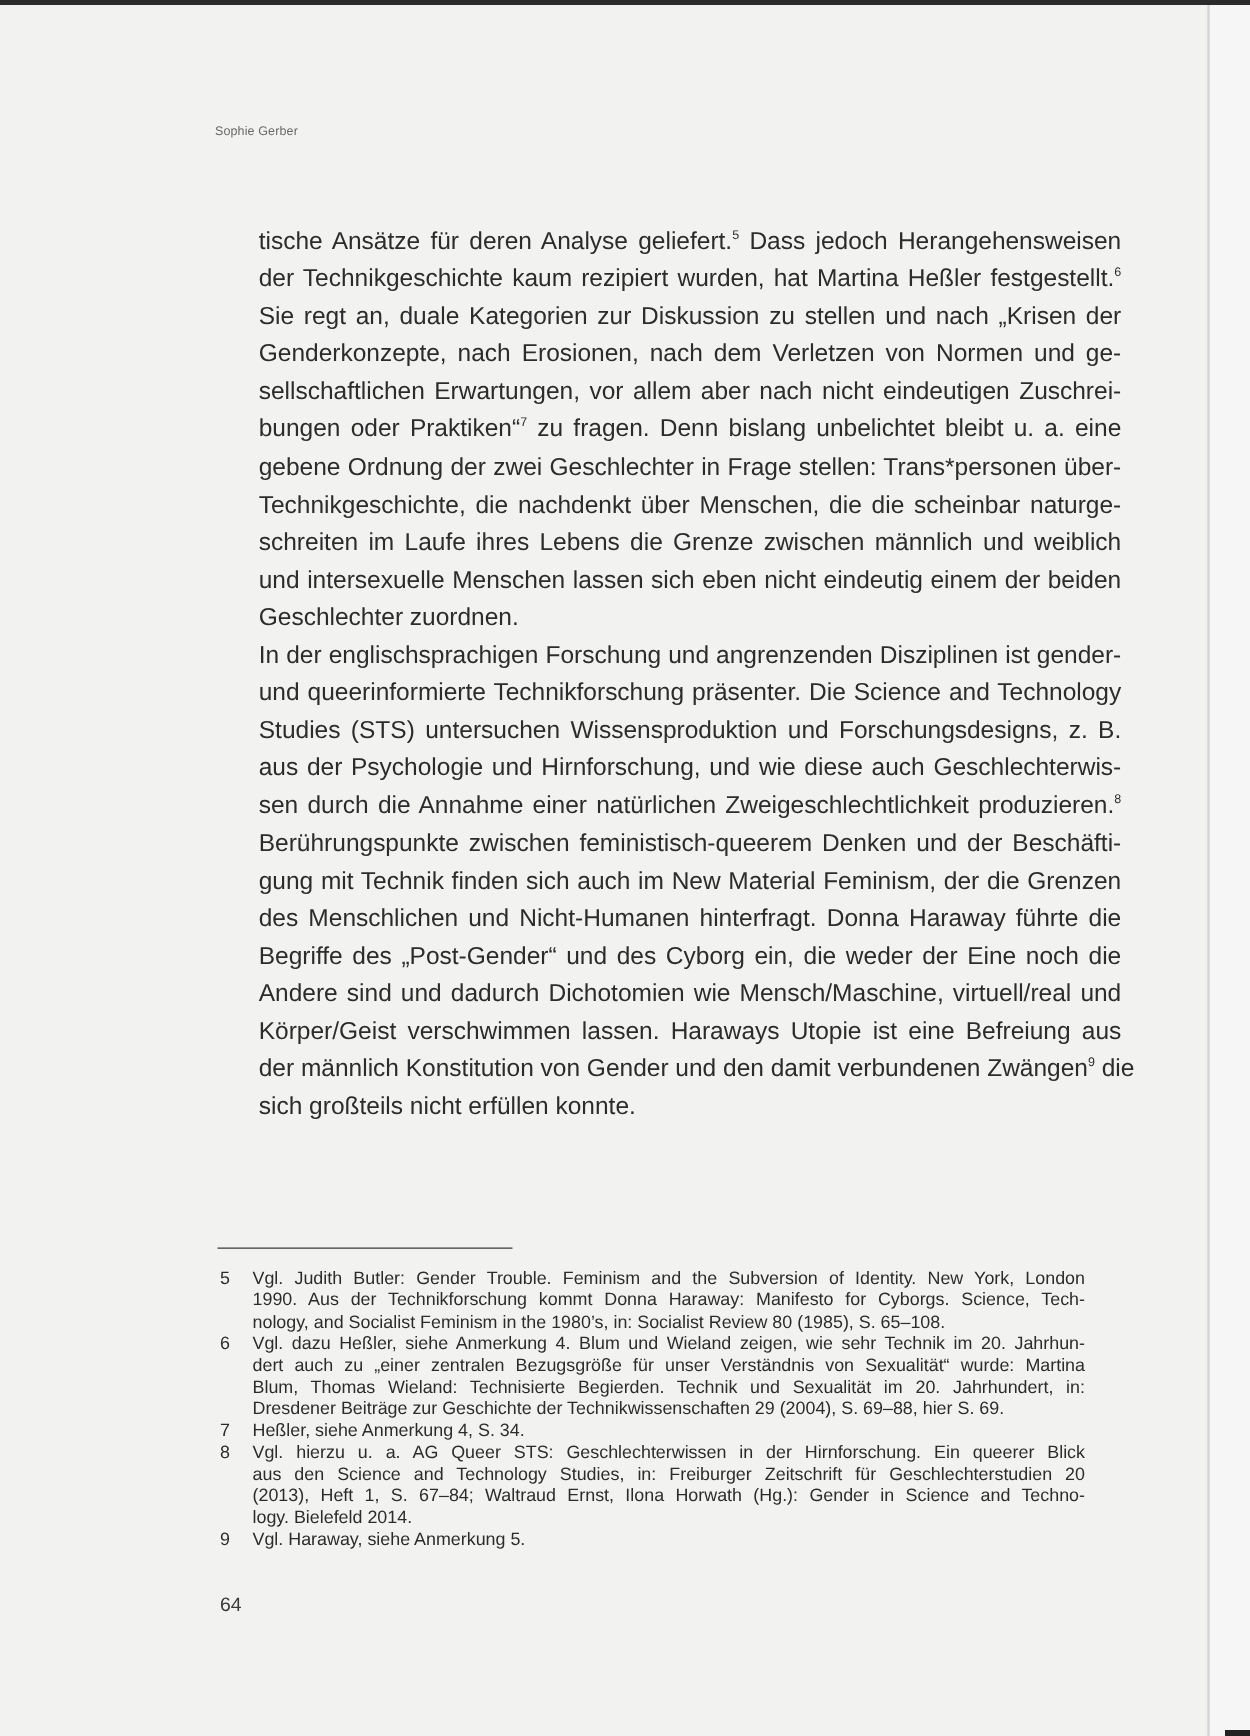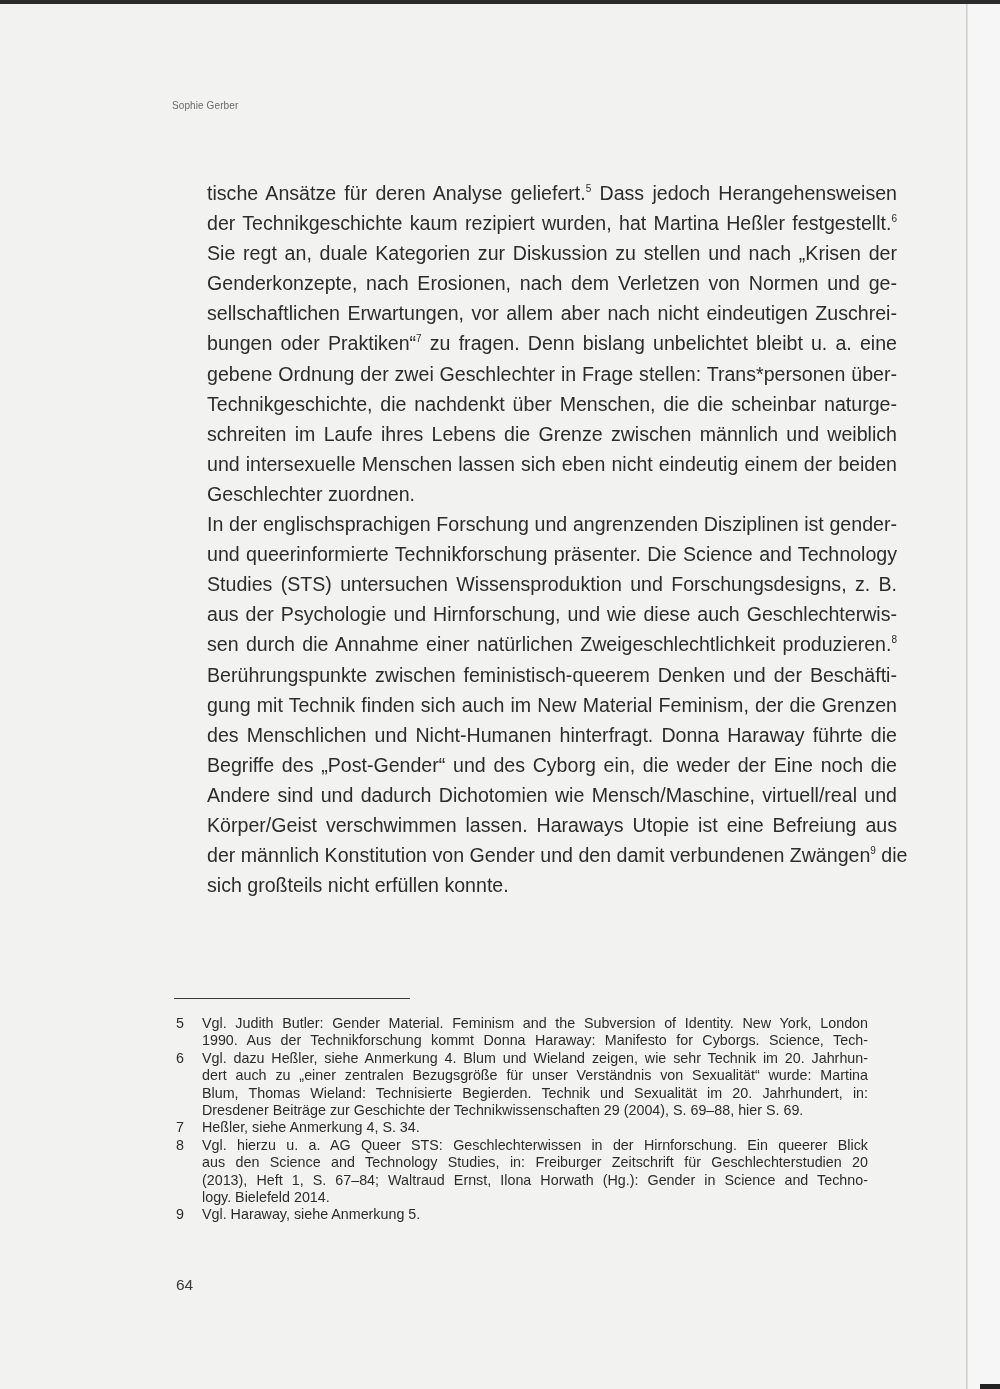--- a/index.html
+++ b/index.html
@@ -88,22 +88,23 @@
     <span class="line"><span>Körper/Geist verschwimmen lassen. Haraways Utopie ist eine Befreiung aus</span></span>
     <span class="line"><span>der männlich Konstitution von Gender und den damit verbundenen Zwängen</span><sup>9</sup><span> die</span></span>
     <span class="line last"><span>sich großteils nicht erfüllen konnte.</span></span>
   </div>
 
 <div class="fn-rule"></div>
 
 <div class="footnotes" id="footnotes">
     <div class="fn">
       <span class="fn-num">5</span>
-      <span class="fn-line">Vgl. Judith Butler: Gender Material. Feminism and the Subversion of Identity. New York, London</span>
+      <span class="fn-line">Vgl. Judith Butler: Gender Trouble. Feminism and the Subversion of Identity. New York, London</span>
       <span class="fn-line">1990. Aus der Technikforschung kommt Donna Haraway: Manifesto for Cyborgs. Science, Tech-</span>
+      <span class="fn-line last">nology, and Socialist Feminism in the 1980’s, in: Socialist Review 80 (1985), S. 65–108.</span>
     </div>
     <div class="fn">
       <span class="fn-num">6</span>
       <span class="fn-line">Vgl. dazu Heßler, siehe Anmerkung 4. Blum und Wieland zeigen, wie sehr Technik im 20. Jahrhun-</span>
       <span class="fn-line">dert auch zu „einer zentralen Bezugsgröße für unser Verständnis von Sexualität“ wurde: Martina</span>
       <span class="fn-line">Blum, Thomas Wieland: Technisierte Begierden. Technik und Sexualität im 20. Jahrhundert, in:</span>
       <span class="fn-line last">Dresdener Beiträge zur Geschichte der Technikwissenschaften 29 (2004), S. 69–88, hier S. 69.</span>
     </div>
     <div class="fn">
       <span class="fn-num">7</span>

